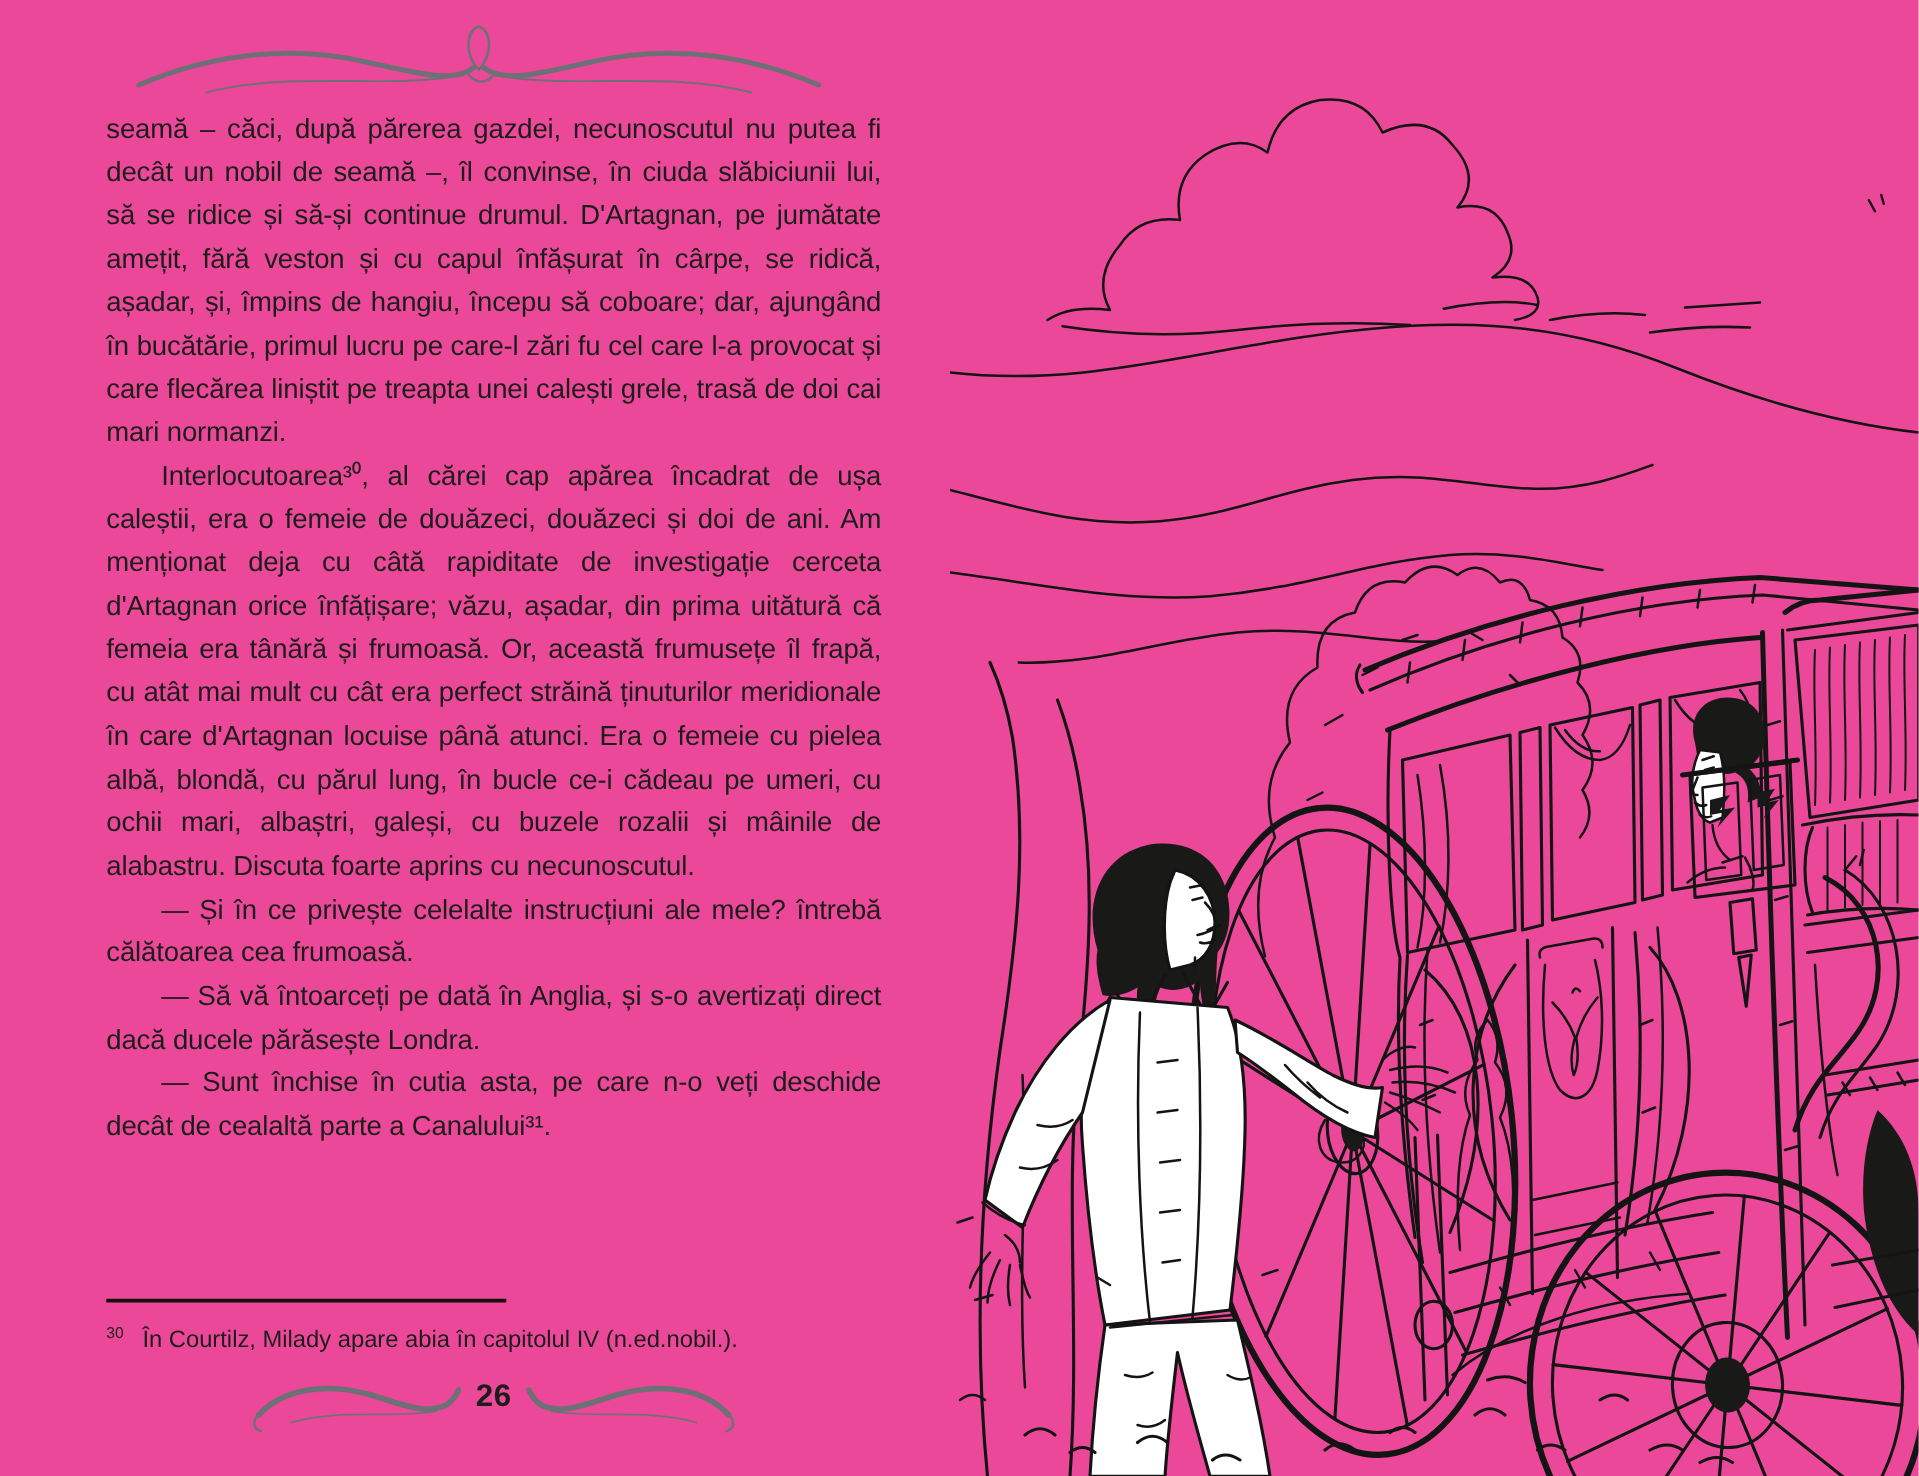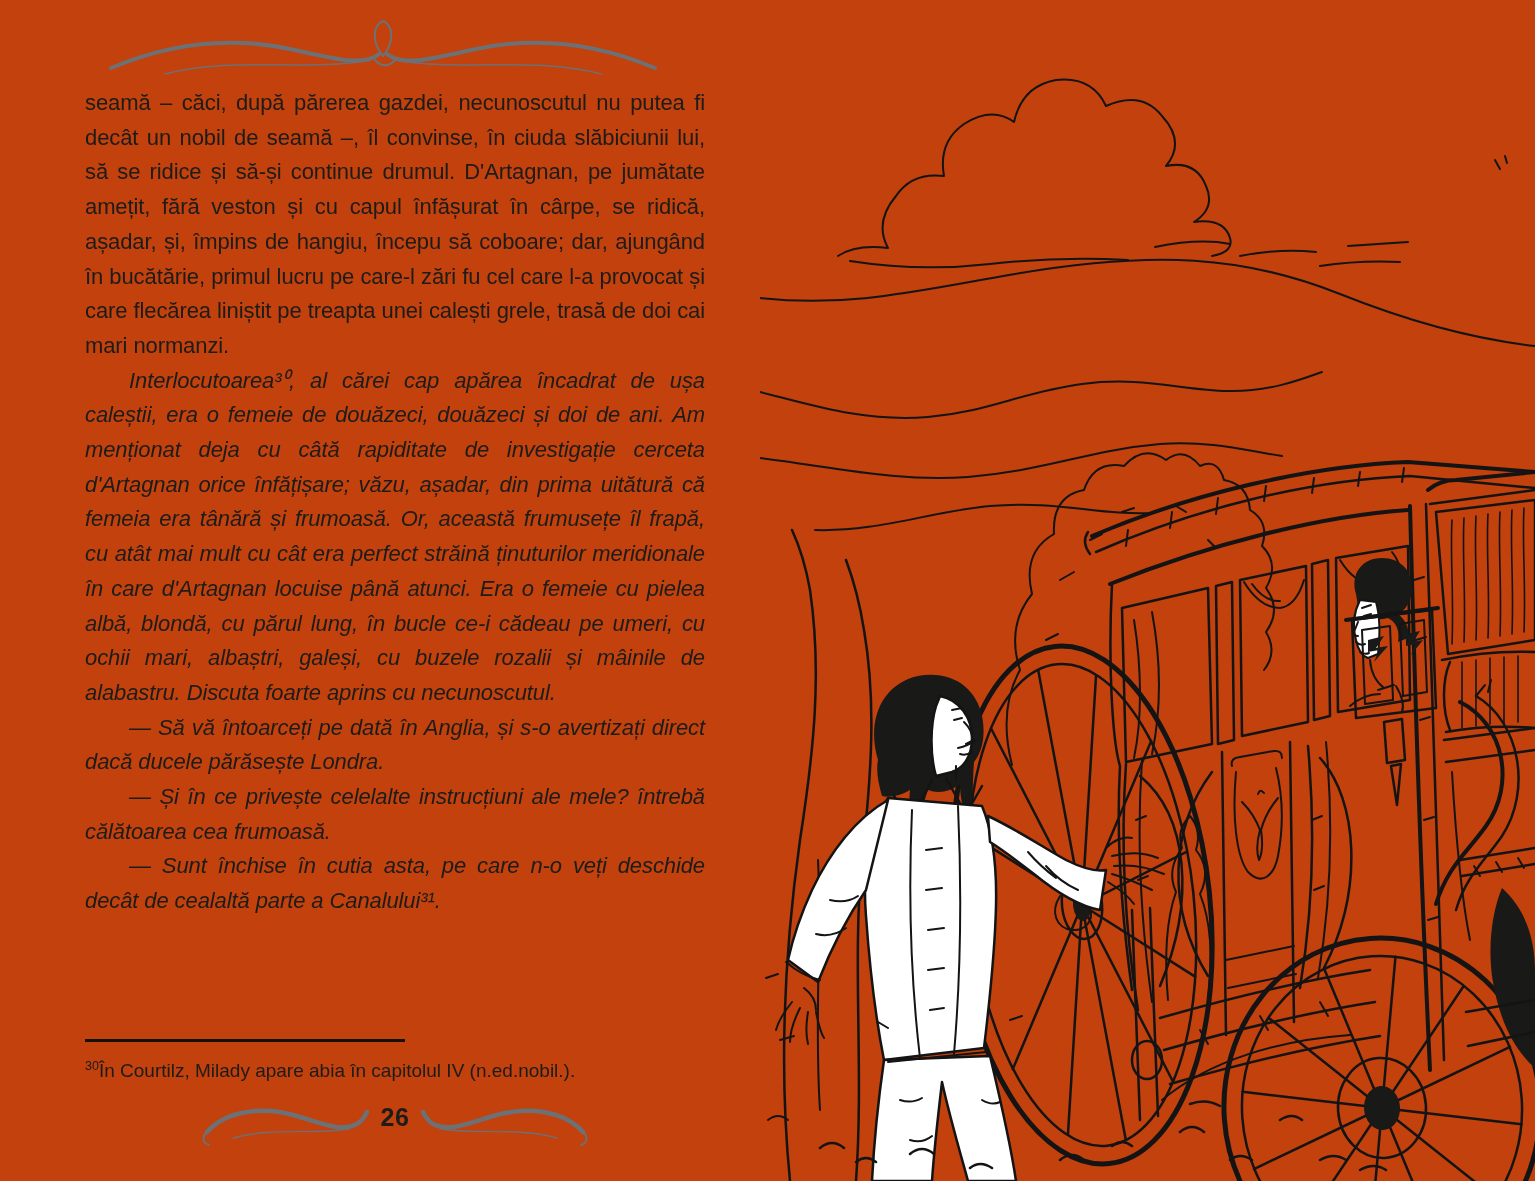--- a/index.html
+++ b/index.html
@@ -1,34 +1,34 @@
 <!DOCTYPE html>
 <html lang="ro"><head>
 <meta charset="utf-8">
 <style>
   html,body{margin:0;padding:0;background:#ffffff;}
   body{width:1535px;height:1181px;overflow:hidden;
        font-family:"Liberation Sans",sans-serif;color:#1c1c1a;}
-  .sheet{position:relative;width:1535px;height:1181px;background:#c2410c;overflow:hidden;}
+  .sheet{position:relative;width:1535px;height:1181px;background:#ec4899;overflow:hidden;}
 
   
   .orn-top{position:absolute;left:103px;top:16px;}
   .orn-top path{fill:none;stroke:#6d7175;stroke-linecap:round;}
 
   
   .textcol{position:absolute;left:85px;top:86px;width:620px;
            font-size:22px;line-height:34.7px;text-align:justify;letter-spacing:-0.1px;}
   .textcol p{margin:0;padding:0;text-indent:0;}
-  .textcol p.ind{text-indent:44px;font-style:italic;}
+  .textcol p.ind{text-indent:44px;}
 
   
   .fnblock{position:absolute;left:85px;top:1039px;width:620px;font-size:19px;line-height:30px;}
   .fnrule{width:320px;border-top:3px solid #14110c;margin:0 0 9px 0;}
   .fn{padding-left:36px;text-indent:-36px;}
-  .fn sup{font-size:12.5px;letter-spacing:0;}
+  .fn sup{font-size:12.5px;margin-right:15px;letter-spacing:0;}
 
   
   .footer{position:absolute;left:85px;top:1100px;width:620px;
           display:flex;align-items:center;justify-content:center;gap:12px;}
   .pageno{font-size:25px;font-weight:700;letter-spacing:.5px;transform:translateY(-8px);}
   .swash path{fill:none;stroke:#6d7175;stroke-linecap:round;}
   .swash.right{transform:scaleX(-1);}
 
   
   .illu{position:absolute;left:760px;top:60px;}
@@ -52,22 +52,22 @@
     <path d="M 552 52 C 500 30 438 18 368 34 C 324 44 298 50 284 38" stroke-width="4"></path>
     <path d="M 62 58 C 132 40 202 56 268 44" stroke-width="1.5"></path>
     <path d="M 498 58 C 428 40 358 56 292 44" stroke-width="1.5"></path>
     <path d="M 280 40 C 268 26 270 9 280 5 C 290 9 292 26 280 40 Z" stroke-width="2"></path>
     <path d="M 272 44 C 278 51 286 51 292 44" stroke-width="2"></path>
   </svg>
 
   <div class="textcol">
     <p>seamă – căci, după părerea gazdei, necunoscutul nu putea fi decât un nobil de seamă –, îl convinse, în ciuda slăbiciunii lui, să se ridice și să-și continue drumul. D'Artagnan, pe jumătate amețit, fără veston și cu capul înfășurat în cârpe, se ridică, așadar, și, împins de hangiu, începu să coboare; dar, ajungând în bucătărie, primul lucru pe care-l zări fu cel care l-a provocat și care flecărea liniștit pe treapta unei calești grele, trasă de doi cai mari normanzi.</p>
     <p class="ind">Interlocutoarea³⁰, al cărei cap apărea încadrat de ușa caleștii, era o femeie de douăzeci, douăzeci și doi de ani. Am menționat deja cu câtă rapiditate de investigație cerceta d'Artagnan orice înfățișare; văzu, așadar, din prima uitătură că femeia era tânără și frumoasă. Or, această frumusețe îl frapă, cu atât mai mult cu cât era perfect străină ținuturilor meridionale în care d'Artagnan locuise până atunci. Era o femeie cu pielea albă, blondă, cu părul lung, în bucle ce-i cădeau pe umeri, cu ochii mari, albaștri, galeși, cu buzele rozalii și mâinile de alabastru. Discuta foarte aprins cu necunoscutul.</p>
+    <p class="ind">— Și în ce privește celelalte instrucțiuni ale mele? întrebă călătoarea cea frumoasă.</p>
     <p class="ind">— Să vă întoarceți pe dată în Anglia, și s-o avertizați direct dacă ducele părăsește Londra.</p>
-    <p class="ind">— Și în ce privește celelalte instrucțiuni ale mele? întrebă călătoarea cea frumoasă.</p>
     <p class="ind">— Sunt închise în cutia asta, pe care n-o veți deschide decât de cealaltă parte a Canalului³¹.</p>
   </div>
 
   <div class="fnblock">
     <div class="fnrule"></div>
     <div class="fn"><sup>30</sup><span>În Courtilz, Milady apare abia în capitolul IV (n.ed.nobil.).</span></div>
   </div>
 
   <div class="footer">
     <svg class="swash left" width="170" height="50" viewBox="0 0 170 50">

